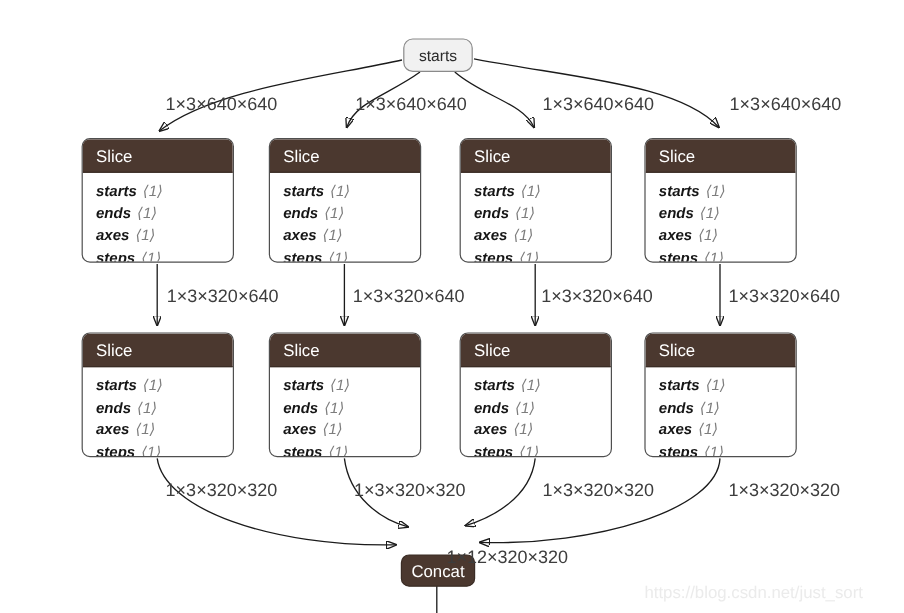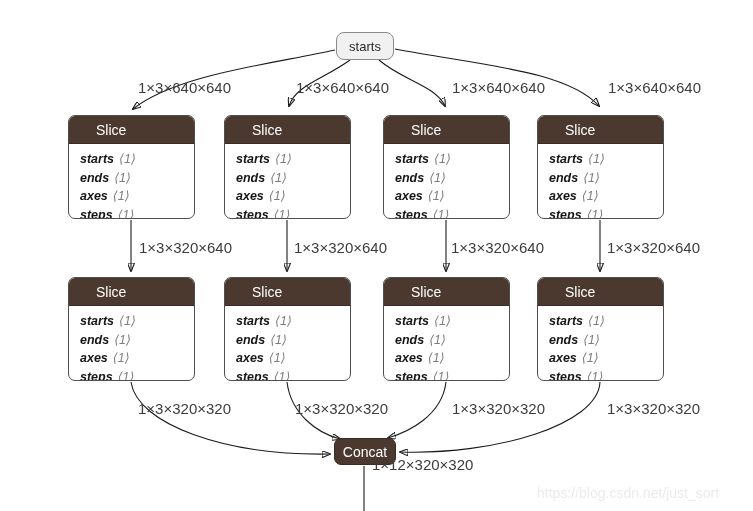--- a/index.html
+++ b/index.html
@@ -16,34 +16,34 @@
   *{box-sizing:border-box;margin:0;padding:0}
   html,body{width:753px;height:511px;background:#ffffff;overflow:hidden;
     font-family:"Liberation Sans","DejaVu Sans",sans-serif;}
   .canvas{position:relative;width:753px;height:511px;background:#fff;}
   svg.edges{position:absolute;left:0;top:0;width:753px;height:511px;z-index:1;}
   svg.edges path{fill:none;stroke:var(--edge);stroke-width:1.1px;}
 
   .node{position:absolute;z-index:2;width:127px;height:104px;background:#fff;
     border:1px solid var(--node-border);border-radius:7px;overflow:hidden;}
   .node-header{height:28px;line-height:28px;background:var(--node-header);
-    color:#fff;font-size:14px;padding:0 27px;border-bottom:1px solid #3a2c25;}
+    color:#fff;font-size:14px;padding:0 11px;border-bottom:1px solid #3a2c25;}
   .node-body{padding:6px 11px 0 11px;font-style:italic;}
   .attr-row{height:18.5px;line-height:18.5px;font-size:12.5px;white-space:nowrap;}
   .attr-name{font-weight:bold;color:var(--attr-name);}
   .attr-shape{color:var(--attr-shape);margin-left:5px;}
 
   .io-node{position:absolute;z-index:2;background:var(--input-fill);
     border:1px solid var(--input-border);border-radius:8px;
     display:flex;align-items:center;justify-content:center;
     font-size:13px;color:#2b2b2b;}
   .io-node.input{left:336px;top:32px;width:58px;height:28px;}
   .op-pill{position:absolute;z-index:2;background:var(--node-header);
     border:1px solid #3a2c25;border-radius:7px;color:#fff;
-    display:flex;align-items:center;justify-content:center;font-size:14px;}
+    display:flex;align-items:center;justify-content:center;font-size:14px;margin-top:24px;}
   .op-pill.concat{left:334px;top:438px;width:62px;height:27px;}
 
   .edge-label{position:absolute;z-index:3;font-size:15px;line-height:15px;
     color:var(--label-text);white-space:nowrap;}
   .watermark{position:absolute;z-index:3;left:537px;top:485px;font-size:14px;
     color:var(--watermark);white-space:nowrap;}
 </style>
 </head>
 <body>
 

